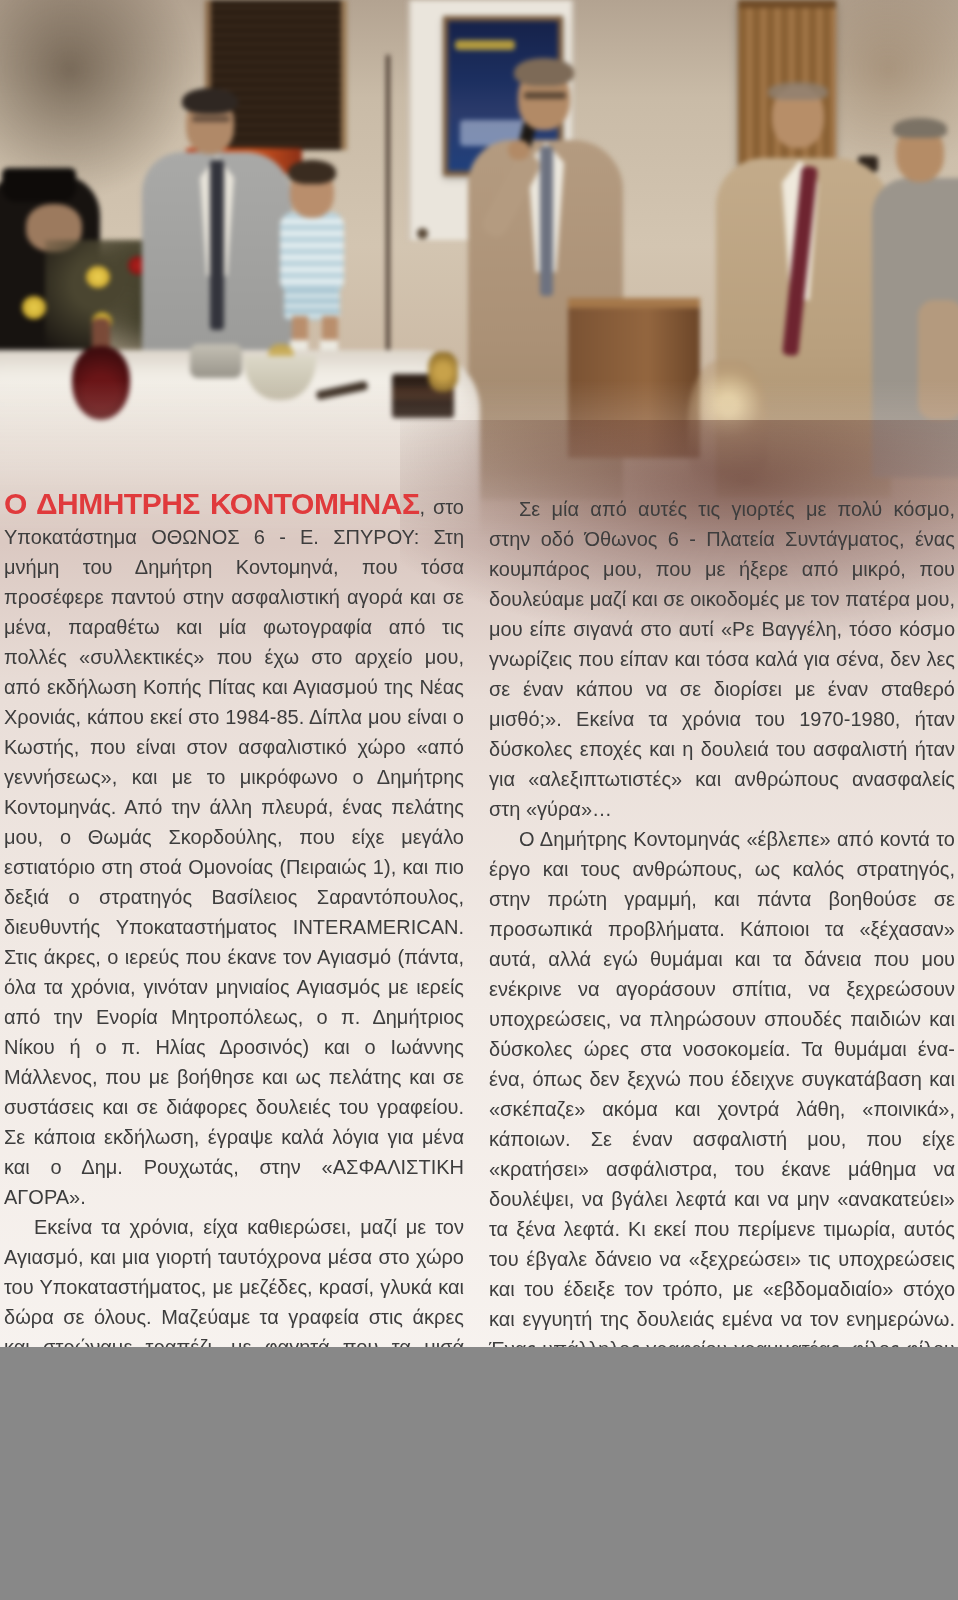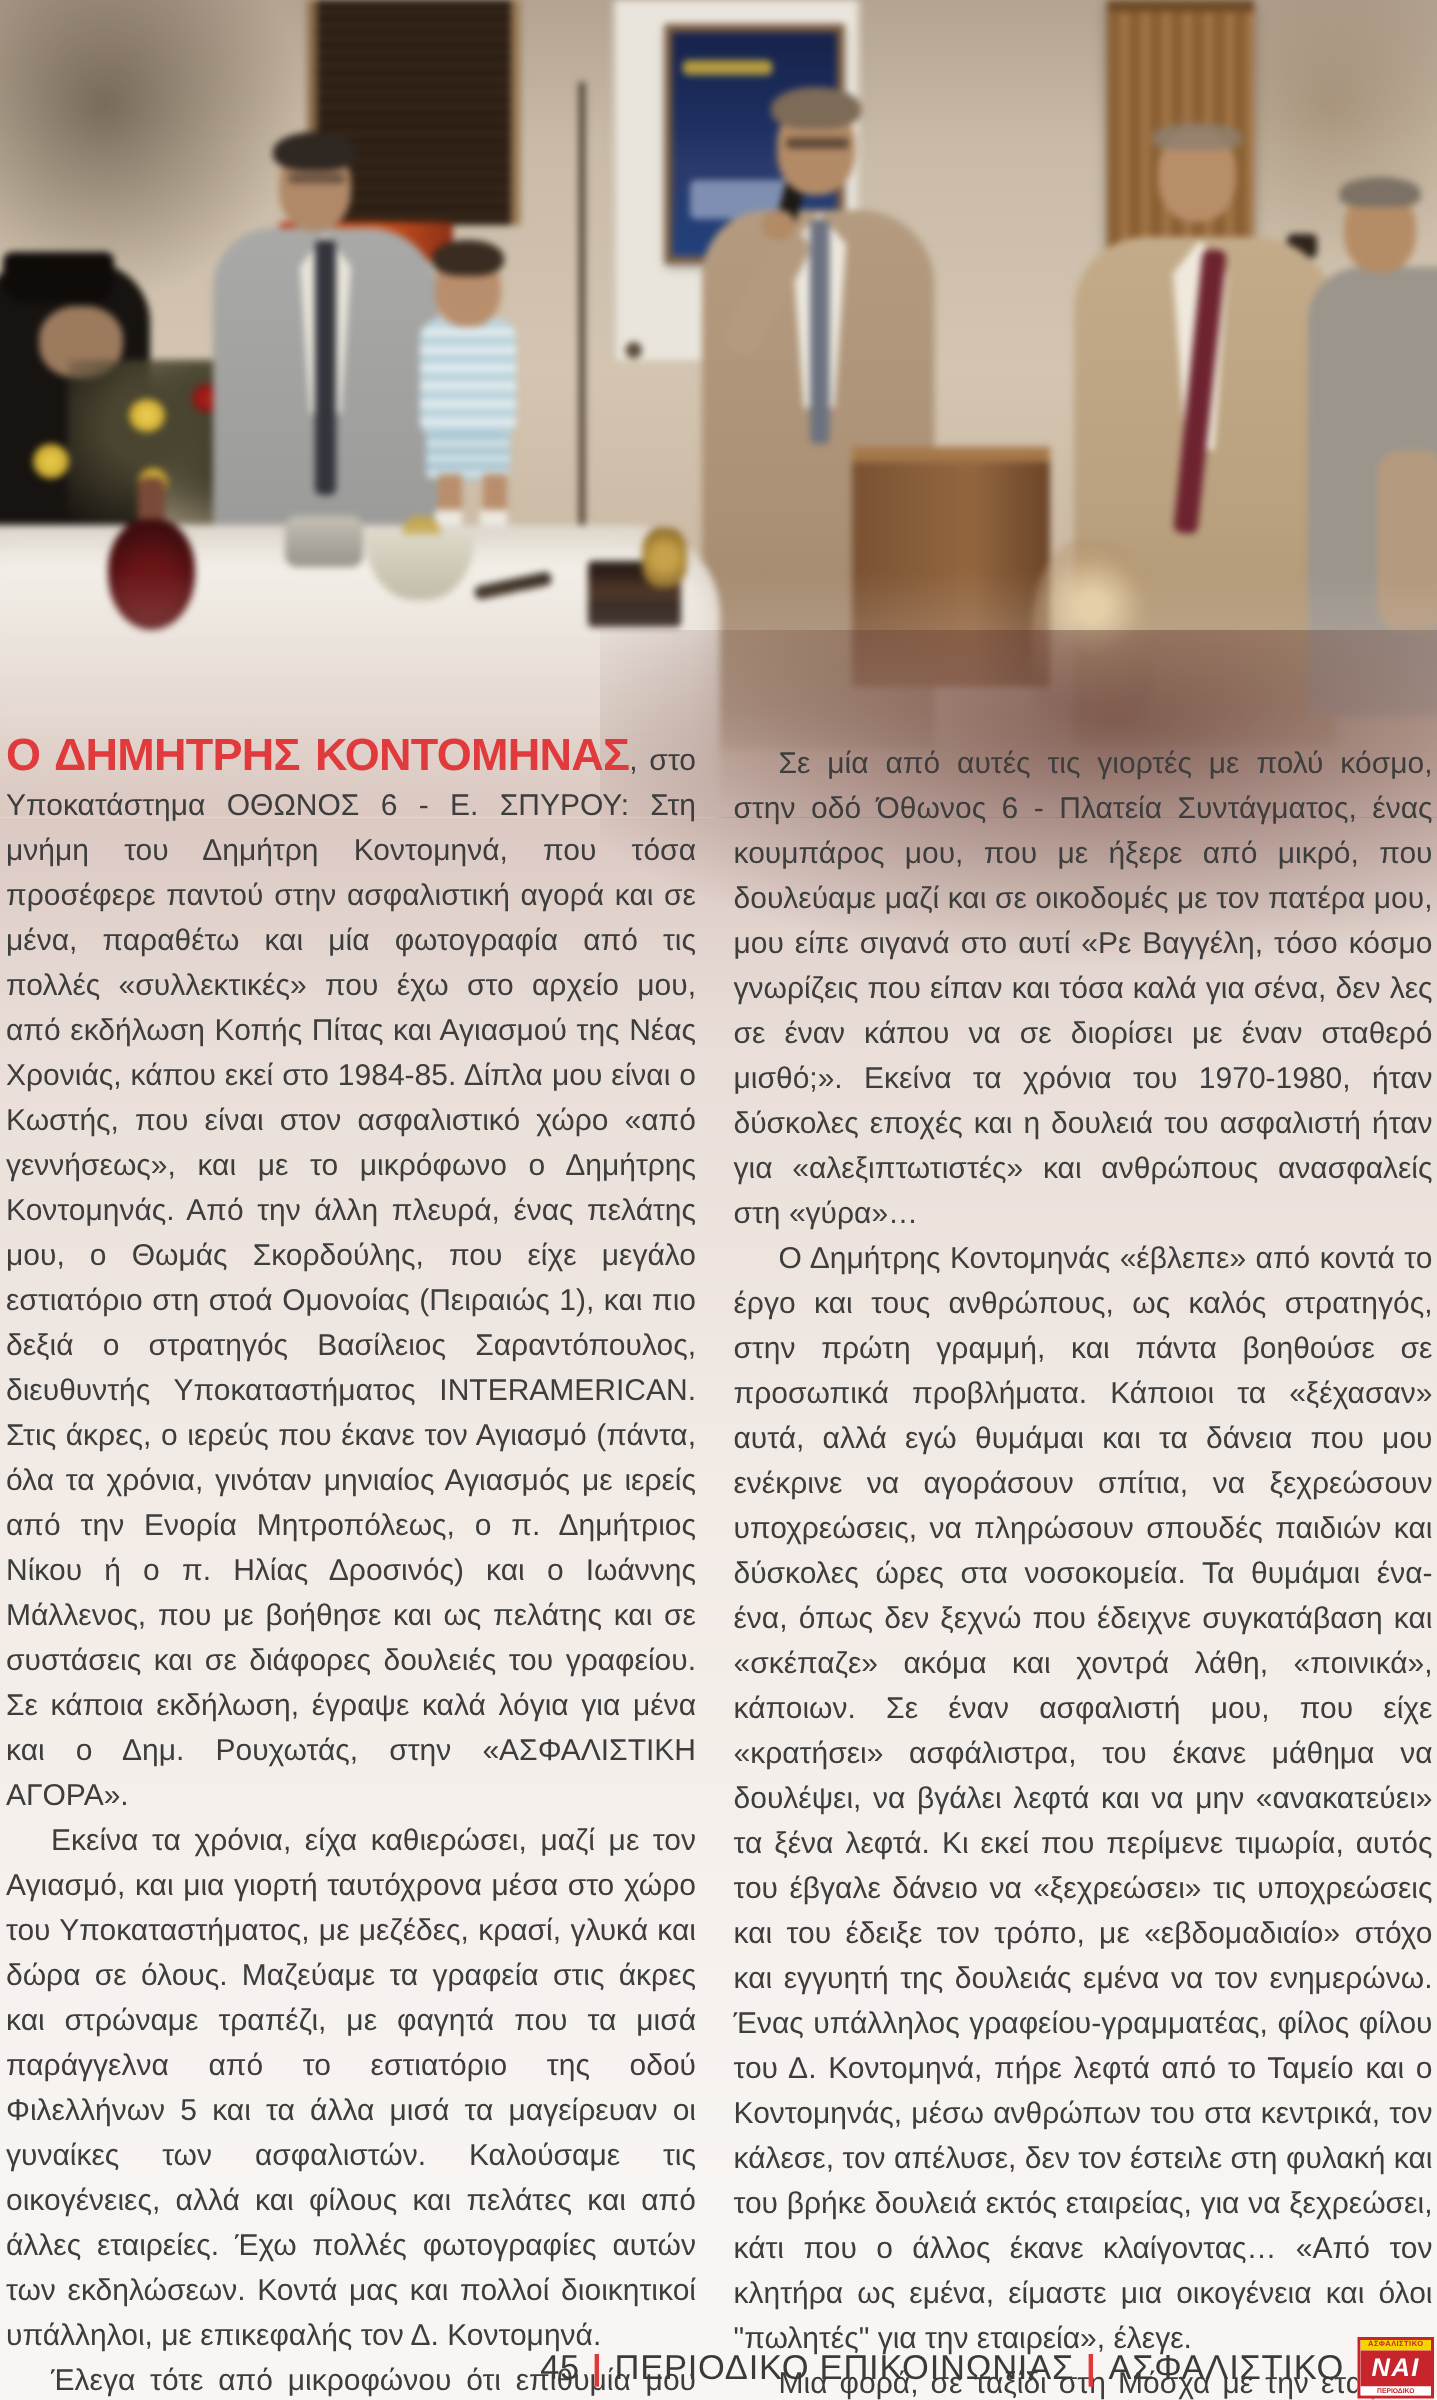--- a/index.html
+++ b/index.html
@@ -1,16 +1,16 @@
 <!DOCTYPE html>
 <html lang="el"><head>
 <meta charset="utf-8">
 <style>
   html,body{margin:0;padding:0;background:#888;}
-  .page{position:relative;width:958px;height:1600px;overflow:hidden;
+  .page{position:relative;width:958px;height:1347px;overflow:hidden;
     font-family:"Liberation Sans",sans-serif;
     background:linear-gradient(180deg,#d8c5be 0px,#d8c5be 500px,#dbc9c2 545px,
       #e9ded8 700px,#f2ebe6 1000px,#f8f4f1 1450px,#f8f5f2 1600px);}
   
   .photo{position:absolute;left:0;top:0;width:958px;height:545px;overflow:hidden;z-index:1;
     background:linear-gradient(180deg,#b3a391 0%,#c9bba7 18%,#d3c5b1 45%,#cbb9a4 70%,#b89e8a 100%);}
   .ph{position:absolute;}
   .ph-blur{position:absolute;inset:0;filter:blur(2.5px);}
   .corner-shade-l{left:-60px;top:-60px;width:260px;height:260px;border-radius:50%;
     background:radial-gradient(circle,rgba(60,45,30,.55),rgba(60,45,30,0) 70%);}

